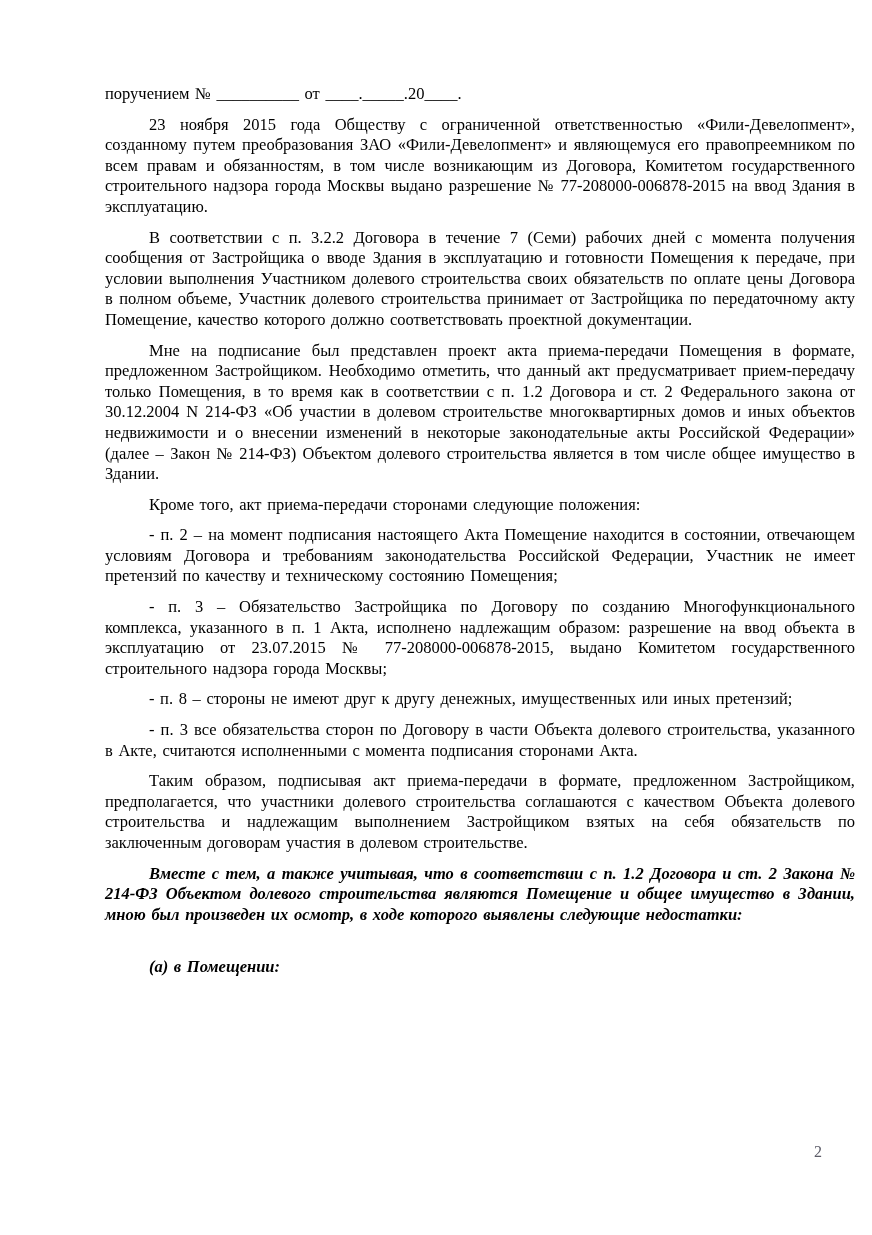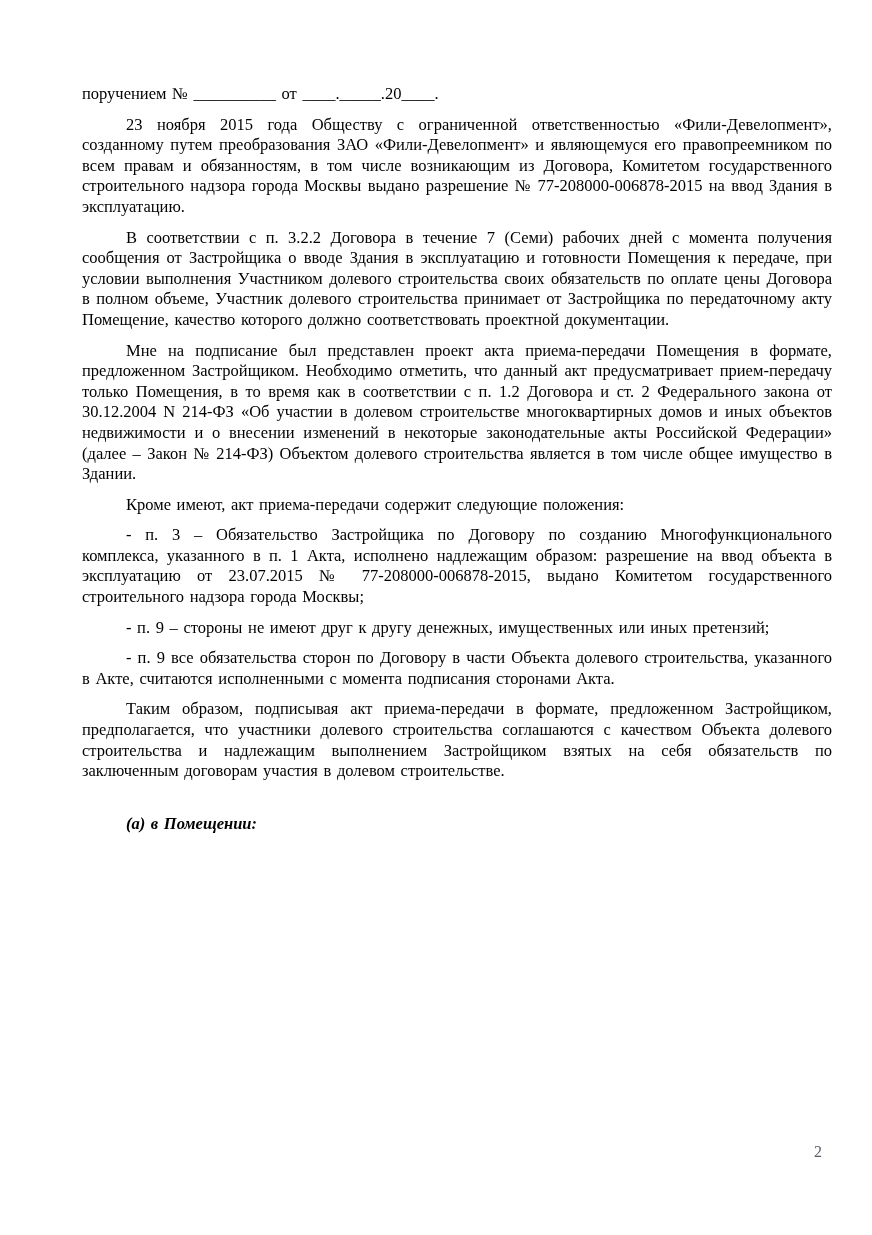--- a/index.html
+++ b/index.html
@@ -11,21 +11,21 @@
     position: relative;
     width: 872px;
     height: 1235px;
     background: #ffffff;
     font-family: "Liberation Serif", "DejaVu Serif", serif;
     color: #000000;
     overflow: hidden;
   }
   .text-block {
     position: absolute;
-    left: 82px;
+    left: 105px;
     top: 84px;
     width: 750px;
   }
   p.para {
     margin: 0 0 10px 0;
     font-size: 16.5px;
     line-height: 20.6px;
     text-align: justify;
     text-indent: 44px;
     word-spacing: 1.5px;
@@ -52,21 +52,23 @@
 </style>
 </head>
 <body>
 
 <div class="page">
   <div class="text-block">
     <p class="para no-indent">поручением № __________ от ____._____.20____.</p>
     <p class="para">23 ноября 2015 года Обществу с ограниченной ответственностью «Фили-Девелопмент», созданному путем преобразования ЗАО «Фили-Девелопмент» и являющемуся его правопреемником по всем правам и обязанностям, в том числе возникающим из Договора, Комитетом государственного строительного надзора города Москвы выдано разрешение № 77-208000-006878-2015 на ввод Здания в эксплуатацию.</p>
     <p class="para">В соответствии с п. 3.2.2 Договора в течение 7 (Семи) рабочих дней с момента получения сообщения от Застройщика о вводе Здания в эксплуатацию и готовности Помещения к передаче, при условии выполнения Участником долевого строительства своих обязательств по оплате цены Договора в полном объеме, Участник долевого строительства принимает от Застройщика по передаточному акту Помещение, качество которого должно соответствовать проектной документации.</p>
     <p class="para">Мне на подписание был представлен проект акта приема-передачи Помещения в формате, предложенном Застройщиком. Необходимо отметить, что данный акт предусматривает прием-передачу только Помещения, в то время как в соответствии с п. 1.2 Договора и ст. 2 Федерального закона от 30.12.2004 N 214-ФЗ «Об участии в долевом строительстве многоквартирных домов и иных объектов недвижимости и о внесении изменений в некоторые законодательные акты Российской Федерации» (далее – Закон № 214-ФЗ) Объектом долевого строительства является в том числе общее имущество в Здании.</p>
-    <p class="para">Кроме имеют, акт приема-передачи содержит следующие положения:</p>
+    <p class="para">Кроме того, акт приема-передачи сторонами следующие положения:</p>
+    <p class="para">- п. 2 – на момент подписания настоящего Акта Помещение находится в состоянии, отвечающем условиям Договора и требованиям законодательства Российской Федерации, Участник не имеет претензий по качеству и техническому состоянию Помещения;</p>
     <p class="para">- п. 3 – Обязательство Застройщика по Договору по созданию Многофункционального комплекса, указанного в п. 1 Акта, исполнено надлежащим образом: разрешение на ввод объекта в эксплуатацию от 23.07.2015 № 77-208000-006878-2015, выдано Комитетом государственного строительного надзора города Москвы;</p>
-    <p class="para">- п. 9 – стороны не имеют друг к другу денежных, имущественных или иных претензий;</p>
-    <p class="para">- п. 9 все обязательства сторон по Договору в части Объекта долевого строительства, указанного в Акте, считаются исполненными с момента подписания сторонами Акта.</p>
+    <p class="para">- п. 8 – стороны не имеют друг к другу денежных, имущественных или иных претензий;</p>
+    <p class="para">- п. 3 все обязательства сторон по Договору в части Объекта долевого строительства, указанного в Акте, считаются исполненными с момента подписания сторонами Акта.</p>
     <p class="para">Таким образом, подписывая акт приема-передачи в формате, предложенном Застройщиком, предполагается, что участники долевого строительства соглашаются с качеством Объекта долевого строительства и надлежащим выполнением Застройщиком взятых на себя обязательств по заключенным договорам участия в долевом строительстве.</p>
+    <p class="para emphasis">Вместе с тем, а также учитывая, что в соответствии с п. 1.2 Договора и ст. 2 Закона № 214-ФЗ Объектом долевого строительства являются Помещение и общее имущество в Здании, мною был произведен их осмотр, в ходе которого выявлены следующие недостатки:</p>
     <p class="para emphasis spaced">(а) в Помещении:</p>
   </div>
   <div class="page-number">2</div>
 </div>
 
 </body></html>

